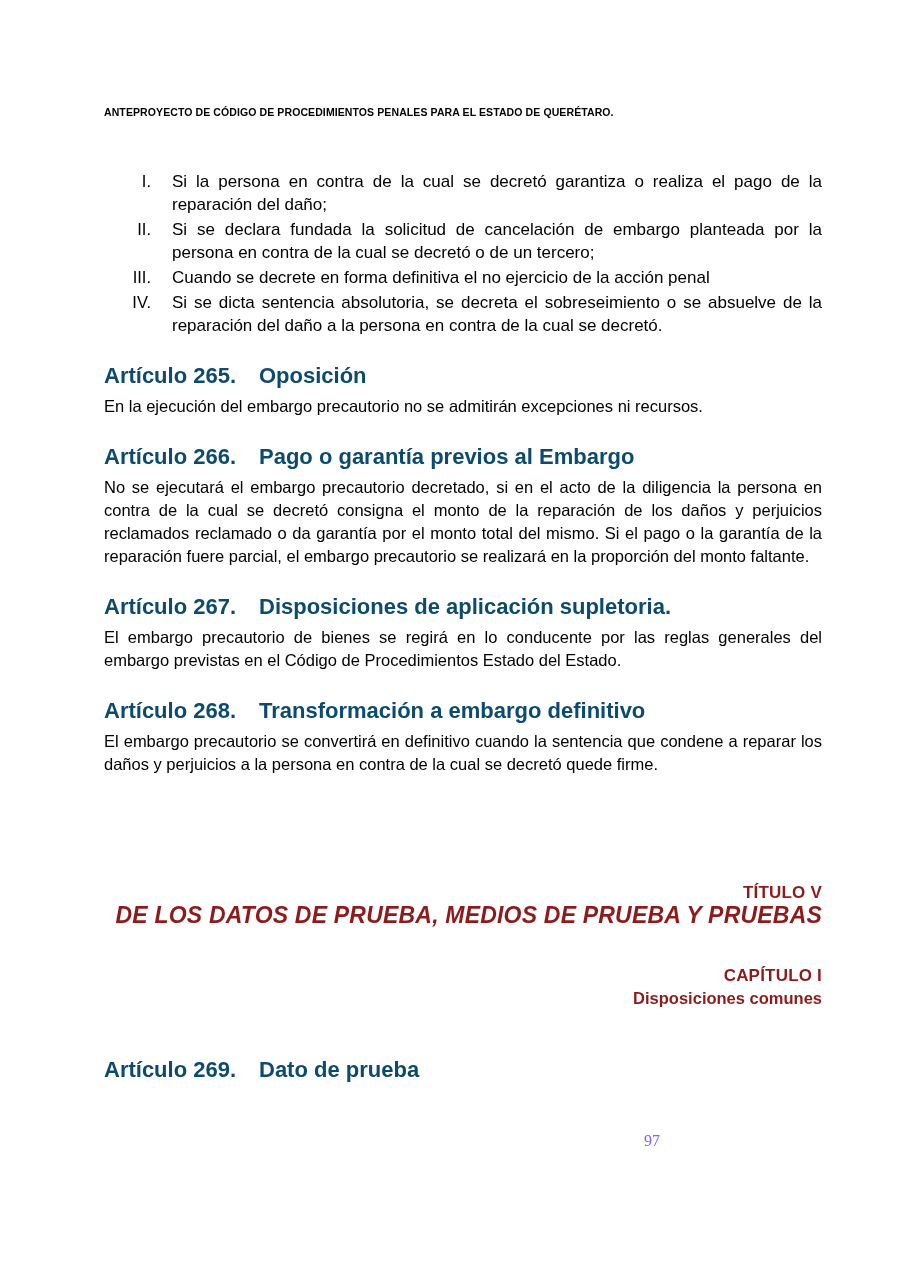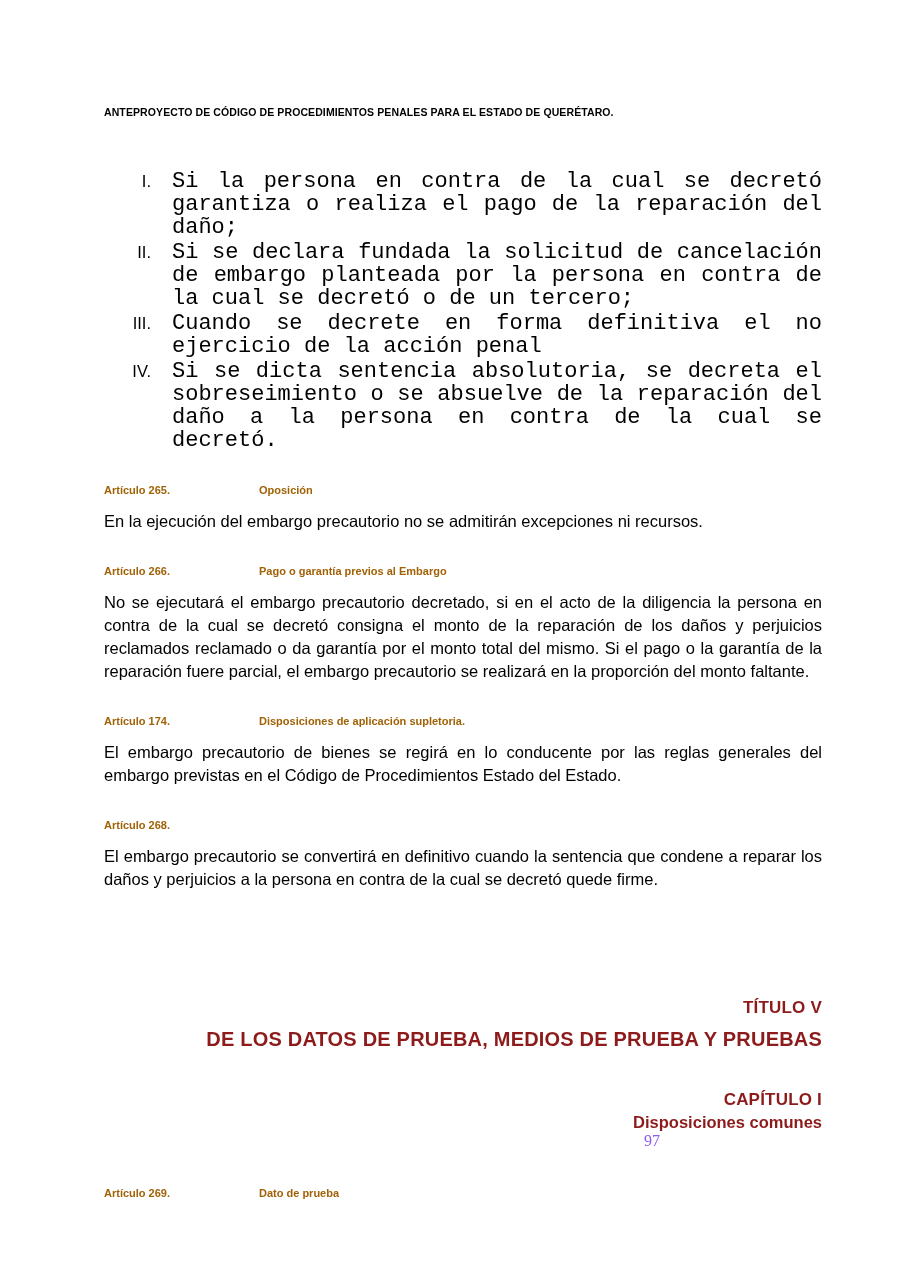--- a/index.html
+++ b/index.html
@@ -59,32 +59,31 @@
     min-width: 68px;
     text-align: right;
     padding-right: 21px;
     box-sizing: border-box;
     font-size: 16.5px;
     line-height: 23px;
     color: #000000;
   }
   .roman-text {
     flex: 1;
-    font-size: 22px;
+    font-size: 17px;
     line-height: 23px;
     text-align: justify;
     text-justify: inter-word;
     color: #000000;
-    font-family: Liberation Mono, monospace;
   }
 
   
   .article-heading {
-    color: #a16207;
-    font-size: 11px;
+    color: #0c4a6e;
+    font-size: 22px;
     font-weight: bold;
     line-height: 23px;
     display: flex;
     margin-top: 27px;
     align-items: flex-end;
   }
   .article-number {
     width: 155px;
     min-width: 155px;
     box-sizing: border-box;
@@ -111,24 +110,24 @@
     text-align: right;
     color: #8d1b1b;
     font-weight: bold;
   }
   .titulo-roman {
     font-size: 17px;
     line-height: 23px;
     letter-spacing: 0.2px;
   }
   .titulo-name {
-    font-size: 20px;
-    line-height: 23px;
-    margin-top: 9px;
+    font-size: 23px;
+    line-height: 23px;
     letter-spacing: 0.2px;
+    font-style: italic;
   }
   .capitulo-roman {
     font-size: 17px;
     line-height: 23px;
     letter-spacing: 0.2px;
   }
   .capitulo-name {
     font-size: 16.5px;
     line-height: 23px;
   }
@@ -188,27 +187,28 @@
     </div>
     <p class="body-par no-justify-last">En la ejecución del embargo precautorio no se admitirán excepciones ni recursos.</p>
 
     <div class="article-heading">
       <span class="article-number">Artículo 266.</span>
       <span class="article-title">Pago o garantía previos al Embargo</span>
     </div>
     <p class="body-par">No se ejecutará el embargo precautorio decretado, si en el acto de la diligencia la persona en contra de la cual se decretó consigna el monto de la reparación de los daños y perjuicios reclamados reclamado o da garantía por el monto total del mismo. Si el pago o la garantía de la reparación fuere parcial, el embargo precautorio se realizará en la proporción del monto faltante.</p>
 
     <div class="article-heading">
-      <span class="article-number">Artículo 174.</span>
+      <span class="article-number">Artículo 267.</span>
       <span class="article-title">Disposiciones de aplicación supletoria.</span>
     </div>
     <p class="body-par">El embargo precautorio de bienes se regirá en lo conducente por las reglas generales del embargo previstas en el Código de Procedimientos Estado del Estado.</p>
 
     <div class="article-heading">
       <span class="article-number">Artículo 268.</span>
+      <span class="article-title">Transformación a embargo definitivo</span>
     </div>
     <p class="body-par">El embargo precautorio se convertirá en definitivo cuando la sentencia que condene a reparar los daños y perjuicios a la persona en contra de la cual se decretó quede firme.</p>
 
     <div class="spacer-title"></div>
 
     <div class="center-block">
       <div class="titulo-roman">TÍTULO V</div>
       <div class="titulo-name">DE LOS DATOS DE PRUEBA, MEDIOS DE PRUEBA Y PRUEBAS</div>
     </div>
 

